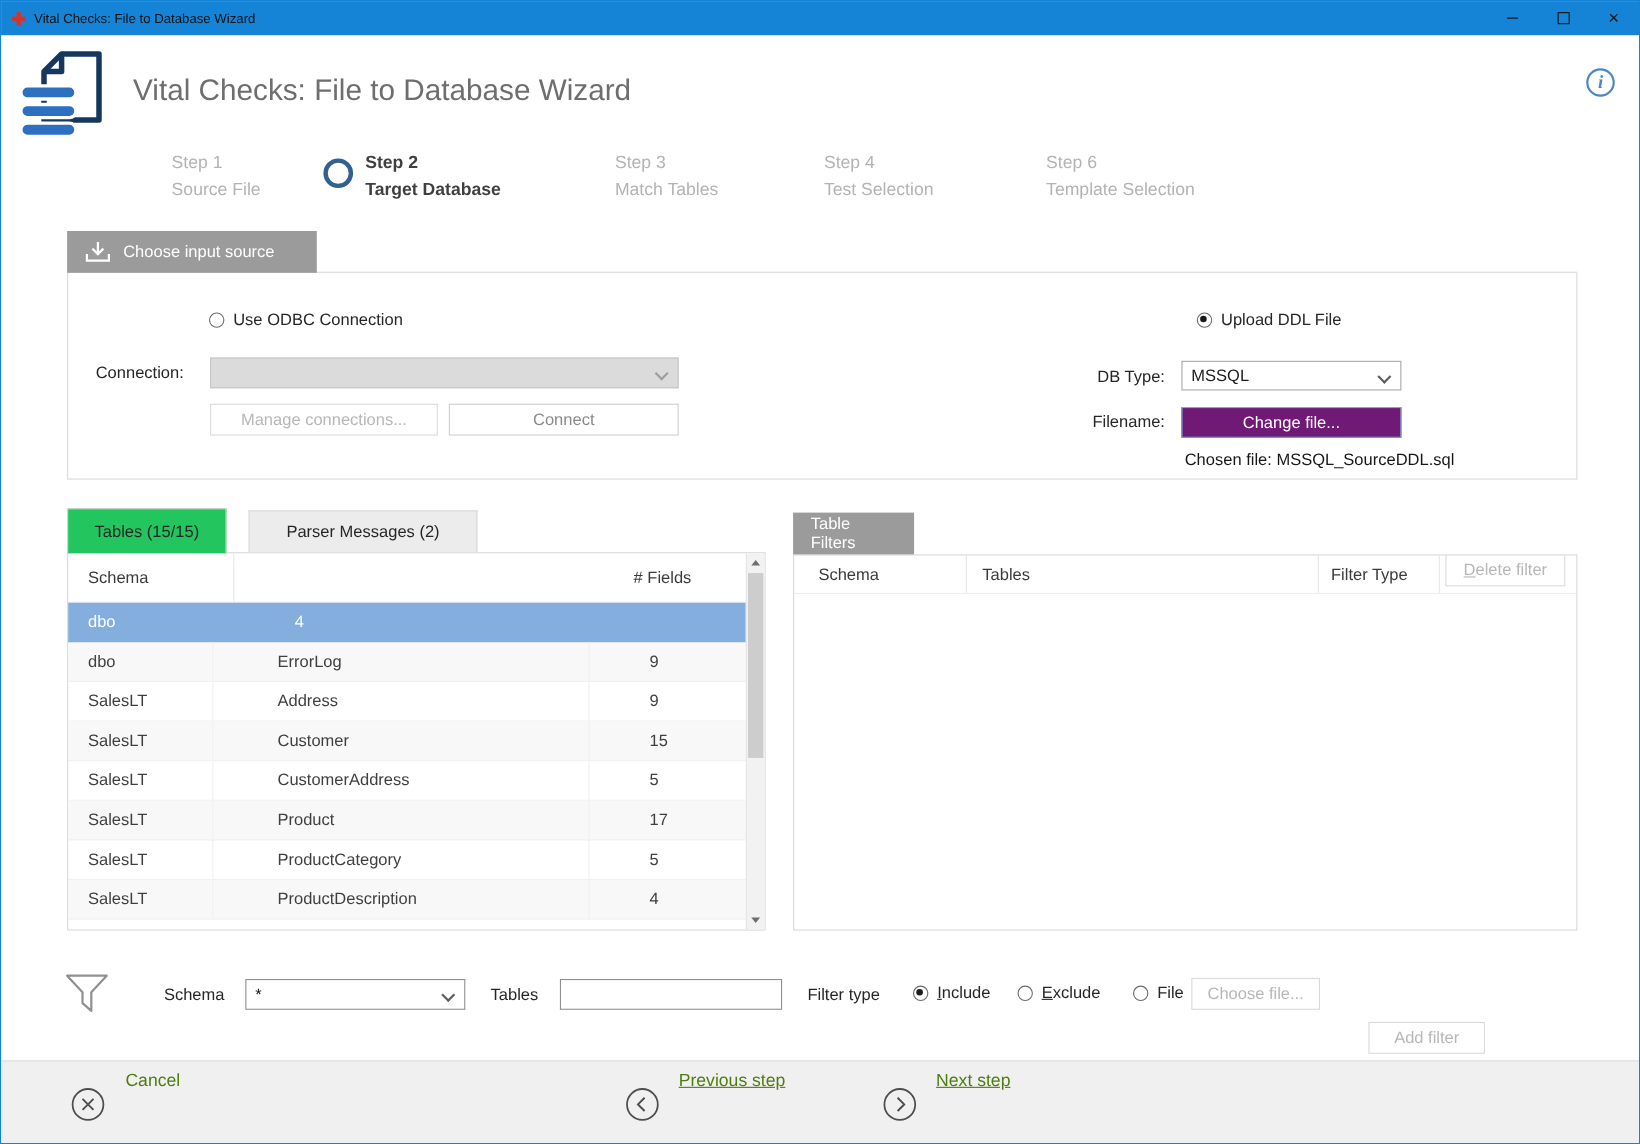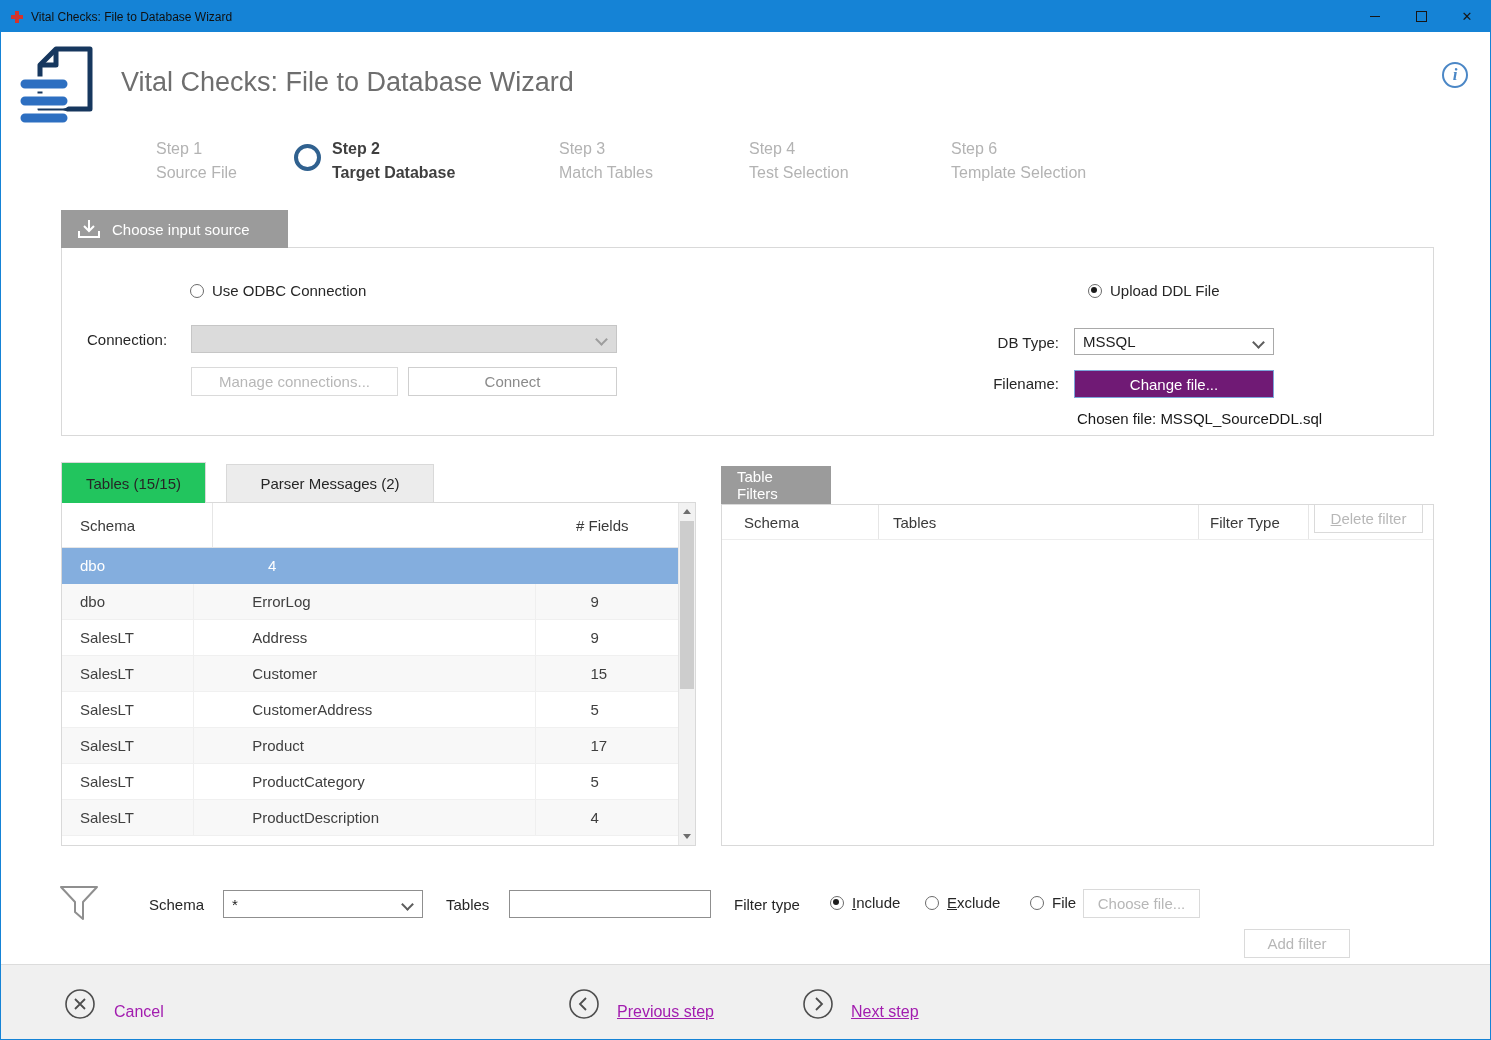--- a/index.html
+++ b/index.html
@@ -79,21 +79,21 @@
   .fh-type{left:477px;width:110px;padding-left:11px;border-right:1px solid #e6e6e6;}
   .delete-btn{left:592px;top:-1px;width:109px;height:29px;}
   
   .funnel{position:absolute;left:57px;top:883px;}
   .fbar-label{position:absolute;font-size:15px;color:#262626;}
   .fbar-combo{border-color:#8f8f8f;}
   .text-input{position:absolute;box-sizing:border-box;border:1px solid #8f8f8f;background:#fff;font-size:15px;color:#1c1c1c;padding:0 8px;font-family:"Liberation Sans",sans-serif;outline:none;}
   
   .footer{position:absolute;left:0;right:0;bottom:0;height:75px;background:#f0f0f0;border-top:1px solid #dcdcdc;box-sizing:border-box;}
   .f-icon{position:absolute;top:987px;}
-  .f-link{position:absolute;top:1002px;font-size:16px;color:#a21caf;cursor:default;text-align:right;}
+  .f-link{position:absolute;top:973px;font-size:16px;color:#4d7c0f;cursor:default;text-align:right;}
   .f-link.underline{text-decoration:underline;}
   u{text-decoration:underline;}
 </style>
 </head>
 <body>
 
 <div class="window">
 
   <div class="titlebar">
     <svg width="14" height="14" viewBox="0 0 14 14">

